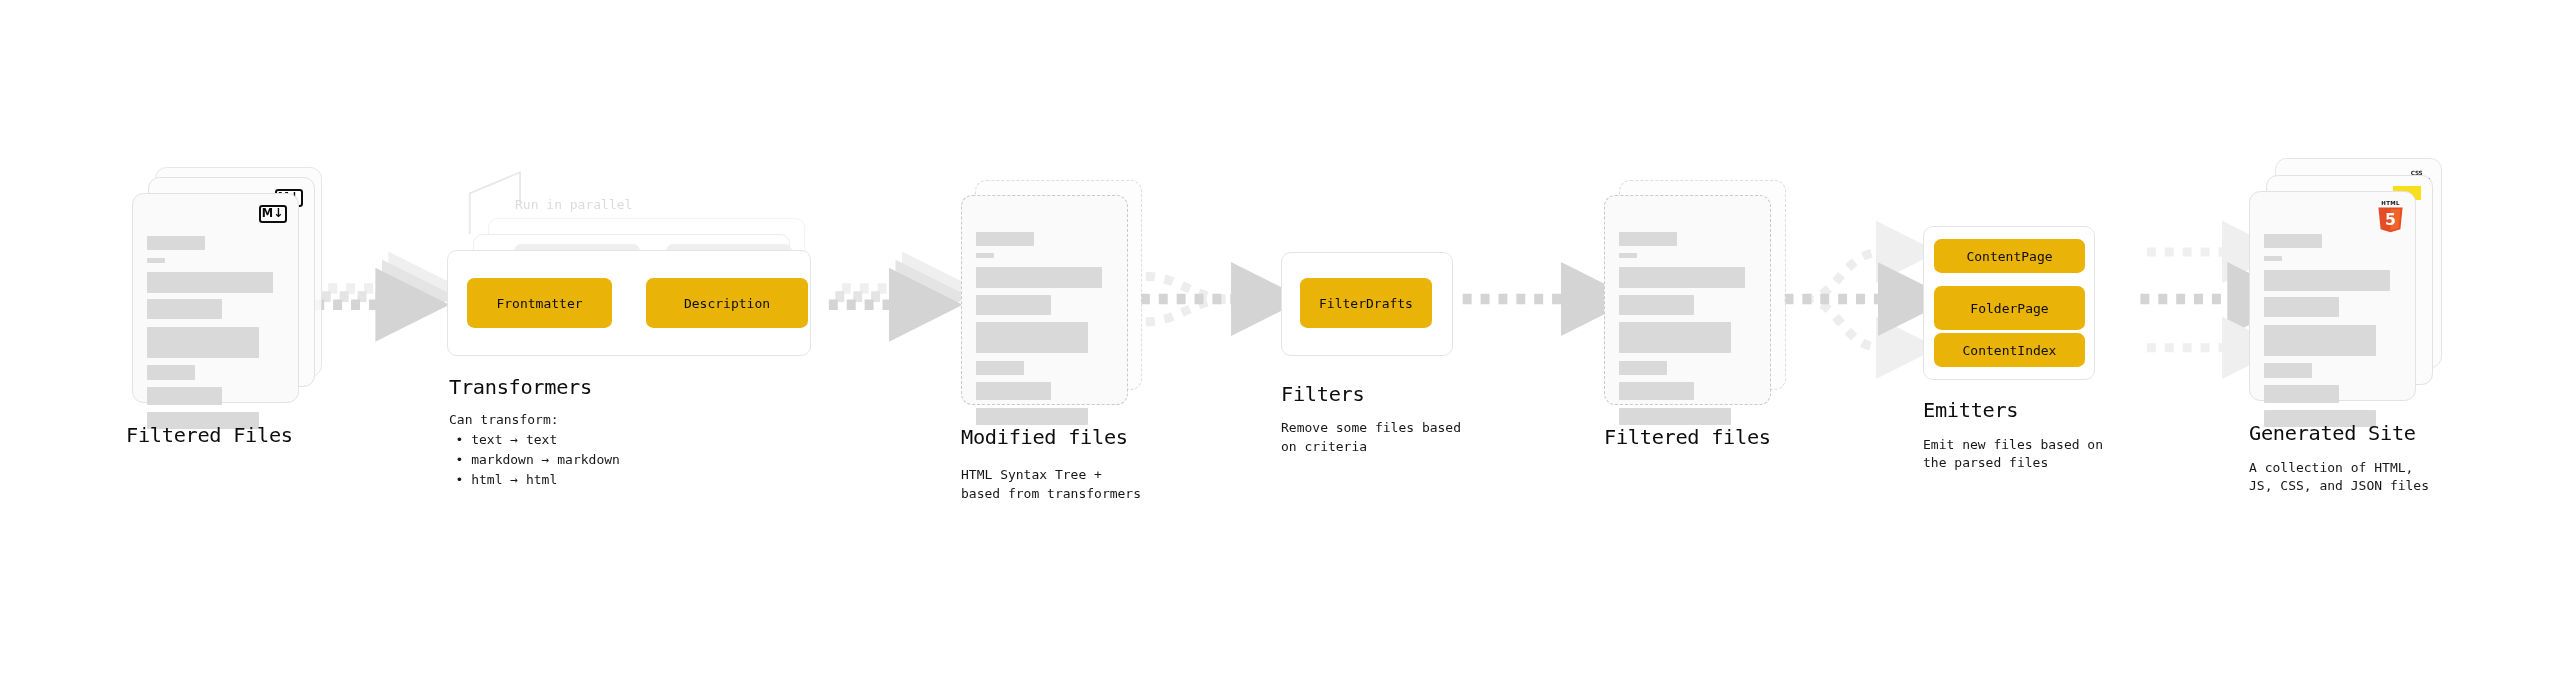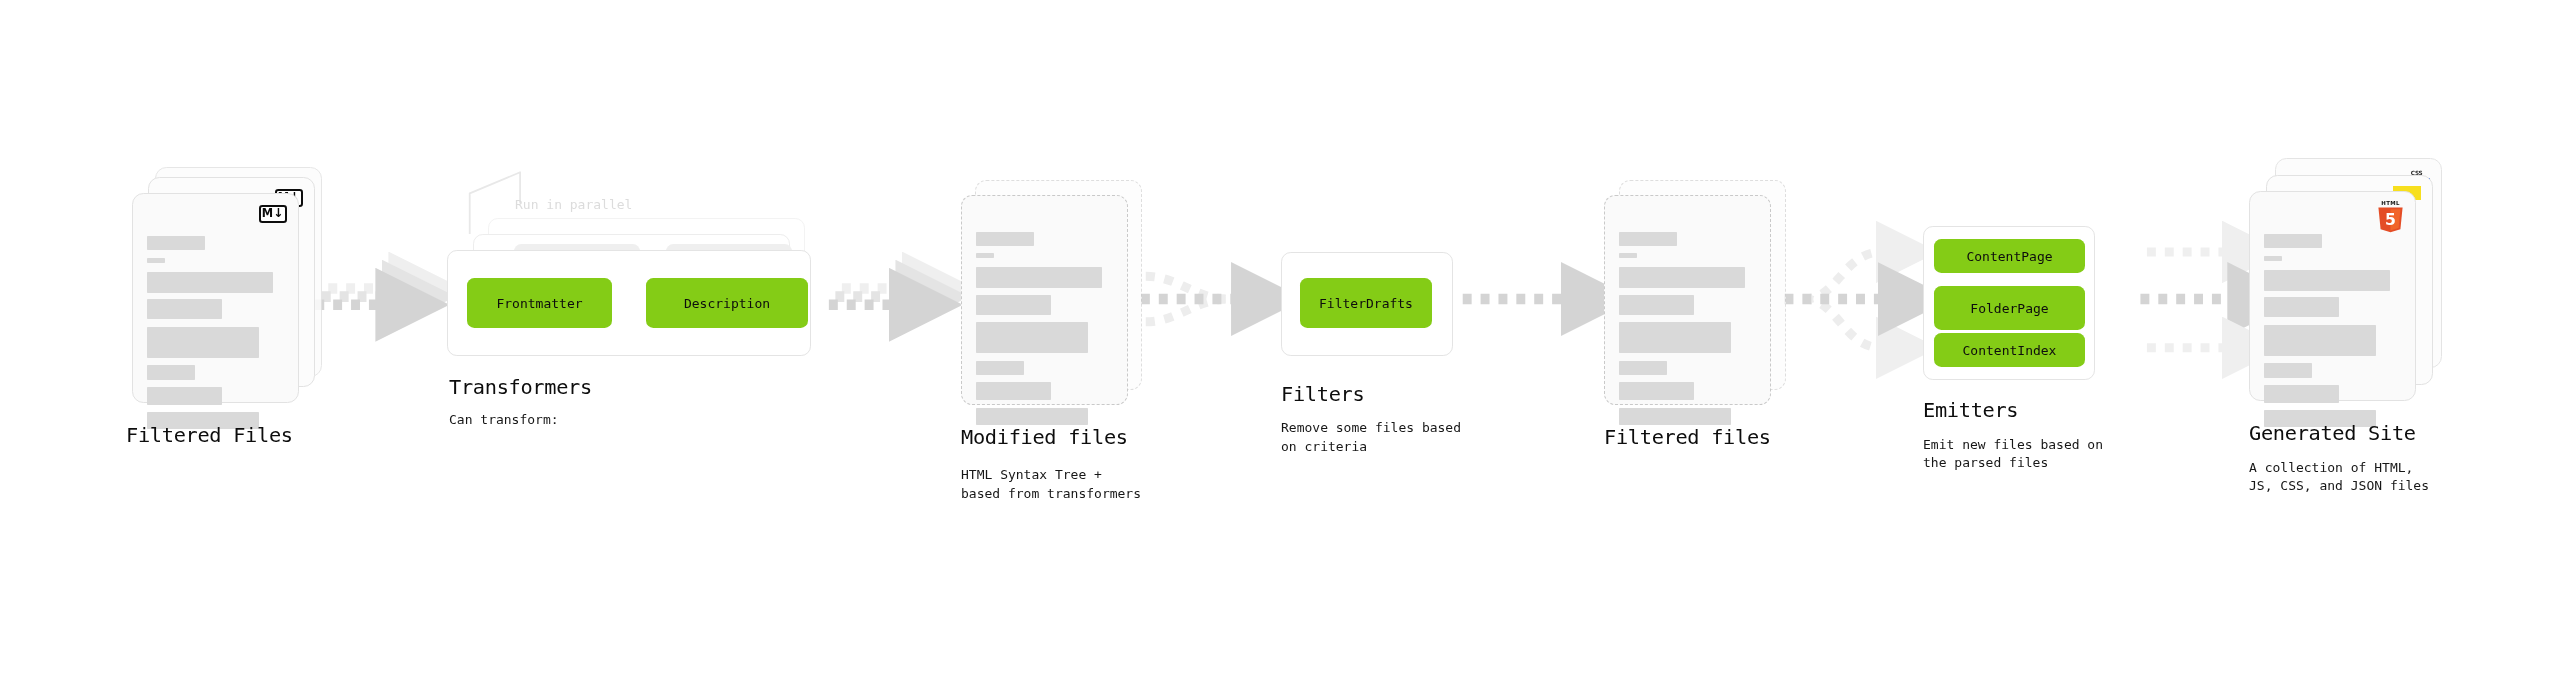--- a/index.html
+++ b/index.html
@@ -73,21 +73,21 @@
     position: absolute;
     border: 1.3px solid #e4e4e4;
     border-radius: 9.8px;
     background: #ffffff;
   }
   .group.faded1 { border-color: #ededed; }
   .group.faded2 { border-color: #f3f3f3; }
 
   .pill {
     position: absolute;
-    background: #84cc16;
+    background: #eab308;
     border-radius: 7.3px;
     display: flex; align-items: center; justify-content: center;
     font-size: 13px; color: #0d0d0d; white-space: nowrap;
   }
   .pill.faded1 { background: #e6e6e6; color: transparent; }
   .pill.faded2 { background: #efefef; color: transparent; }
 
   
   .parallel-label {
     position: absolute;
@@ -214,20 +214,25 @@
     </div>
 
     <div class="parallel-label" style="left:515px; top:197px;">Run in parallel</div>
 
     <div class="title" style="left:449px; top:375px;">Transformers</div>
 
     <div class="sub-list" style="left:449px; top:410px;">
       <ul style="list-style:none;">
         <li>Can transform:</li>
       </ul>
+      <ul class="bullets">
+        <li>text → text</li>
+        <li>markdown → markdown</li>
+        <li>html → html</li>
+      </ul>
     </div>
   </div>
 
   <div class="node">
     <div class="card dashed ghost" style="left:975px; top:180px; width:167px; height:210px; opacity:.6;"></div>
     <div class="card dashed" style="left:961px; top:195px; width:167px; height:210px;">
       <div class="bars" style="margin-top:18px;">
         <div class="bar" style="width:42%;height:14px;"></div>
         <div class="bar" style="width:13%;height:4.9px;margin-top:7.3px;"></div>
         <div class="bar" style="width:92%;height:21px;margin-top:9px;"></div>

